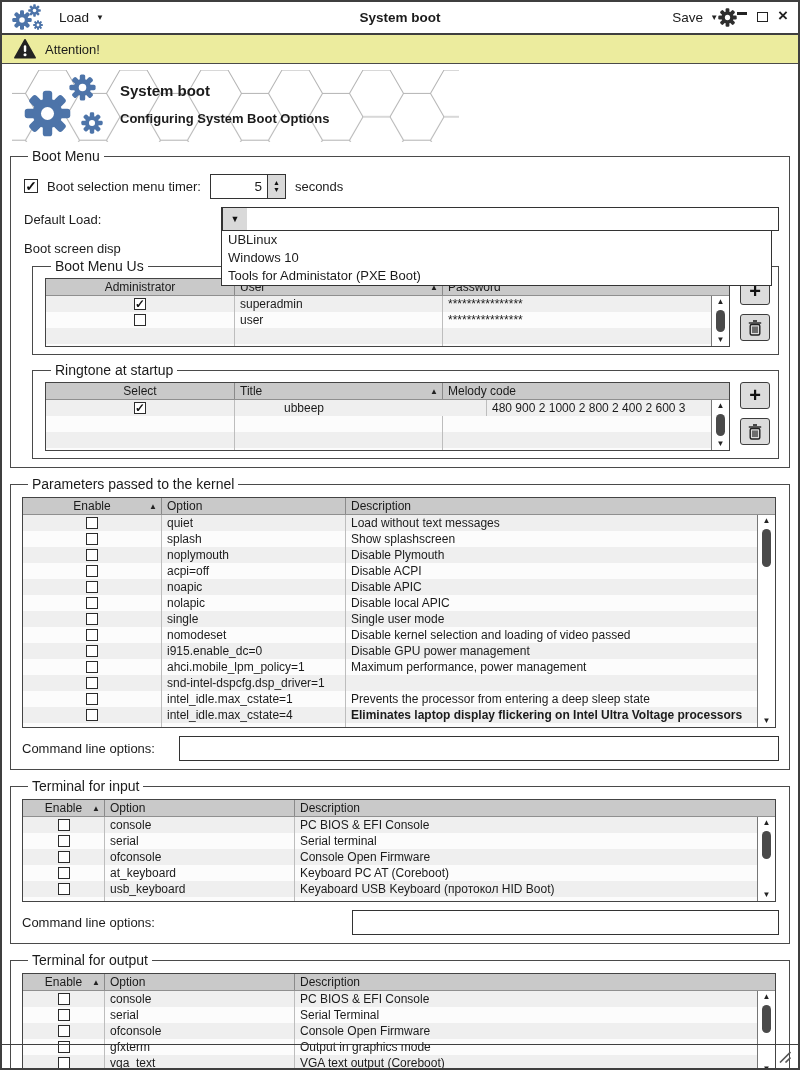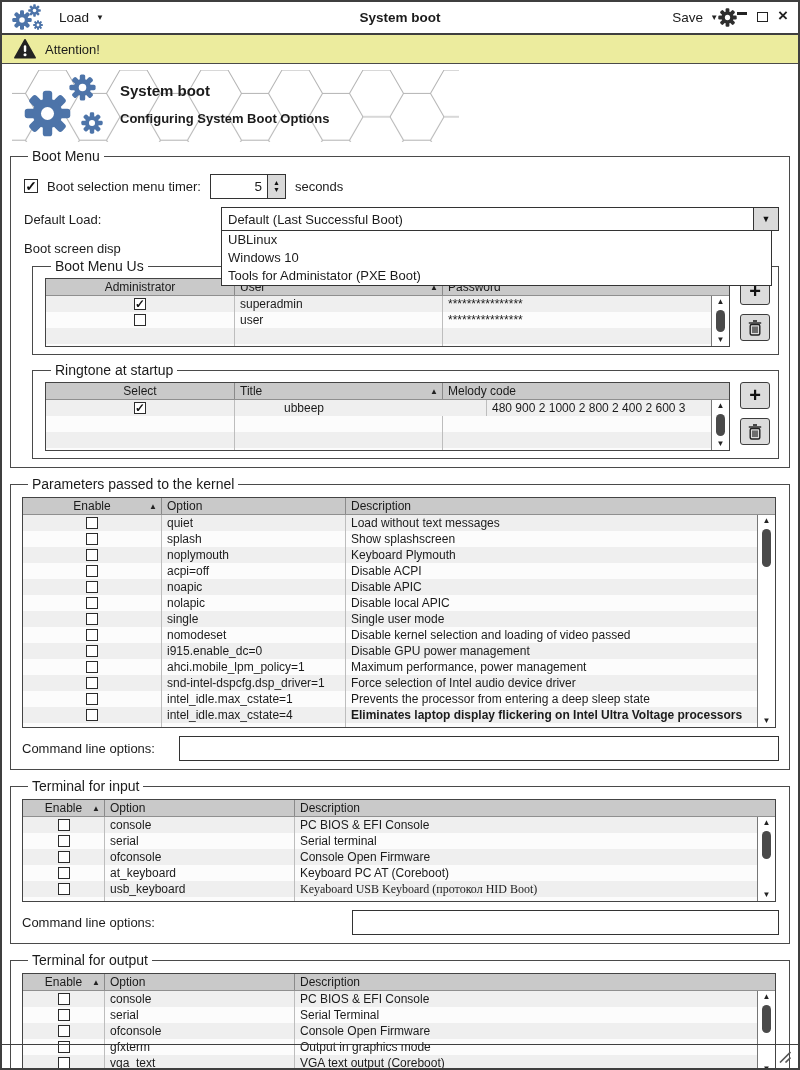--- a/index.html
+++ b/index.html
@@ -174,21 +174,20 @@
               <span>▲</span>
               <span>▼</span>
             </span>
         </span>
         <span class="lbl">seconds</span>
       </div>
 
       <div class="combo-row">
         <span class="combo-label">Default Load:</span>
         <div class="combo">
-          <span class="combo-value">Default (Last Successful Boot)</span>
           <span class="combo-btn">
               <span>▼</span>
             </span>
         </div>
         <div class="dd-list">
           <div class="dd-item">UBLinux</div>
           <div class="dd-item">Windows 10</div>
           <div class="dd-item">Tools for Administator (PXE Boot)</div>
         </div>
       </div>
@@ -349,21 +348,21 @@
                   <span class="cb"></span>
                 </div>
                 <div class="td" style="width: 184px;">splash</div>
                 <div class="td" style="flex: 1 1 0%; border-right: none;">Show splashscreen</div>
               </div>
               <div class="trow stripe">
                 <div class="td td-check" style="width: 139px;">
                   <span class="cb"></span>
                 </div>
                 <div class="td" style="width: 184px;">noplymouth</div>
-                <div class="td" style="flex: 1 1 0%; border-right: none;">Keyboard Plymouth</div>
+                <div class="td" style="flex: 1 1 0%; border-right: none;">Disable Plymouth</div>
               </div>
               <div class="trow">
                 <div class="td td-check" style="width: 139px;">
                   <span class="cb"></span>
                 </div>
                 <div class="td" style="width: 184px;">acpi=off</div>
                 <div class="td" style="flex: 1 1 0%; border-right: none;">Disable ACPI</div>
               </div>
               <div class="trow stripe">
                 <div class="td td-check" style="width: 139px;">
@@ -405,21 +404,20 @@
                   <span class="cb"></span>
                 </div>
                 <div class="td" style="width: 184px;">ahci.mobile_lpm_policy=1</div>
                 <div class="td" style="flex: 1 1 0%; border-right: none;">Maximum performance, power management</div>
               </div>
               <div class="trow stripe">
                 <div class="td td-check" style="width: 139px;">
                   <span class="cb"></span>
                 </div>
                 <div class="td" style="width: 184px;">snd-intel-dspcfg.dsp_driver=1</div>
-                <div class="td" style="flex: 1 1 0%; border-right: none;">Force selection of Intel audio device driver</div>
               </div>
               <div class="trow">
                 <div class="td td-check" style="width: 139px;">
                   <span class="cb"></span>
                 </div>
                 <div class="td" style="width: 184px;">intel_idle.max_cstate=1</div>
                 <div class="td" style="flex: 1 1 0%; border-right: none;">Prevents the processor from entering a deep sleep state</div>
               </div>
               <div class="trow stripe">
                 <div class="td td-check" style="width: 139px;">
@@ -487,21 +485,21 @@
                   <span class="cb"></span>
                 </div>
                 <div class="td" style="width: 190px;">at_keyboard</div>
                 <div class="td" style="flex: 1 1 0%; border-right: none;">Keyboard PC AT (Coreboot)</div>
               </div>
               <div class="trow stripe">
                 <div class="td td-check" style="width: 82px;">
                   <span class="cb"></span>
                 </div>
                 <div class="td" style="width: 190px;">usb_keyboard</div>
-                <div class="td" style="flex: 1 1 0%; border-right: none; font-family: Liberation Serif, serif;">Keyaboard USB Keyboard (протокол HID Boot)</div>
+                <div class="td" style="flex: 1 1 0%; border-right: none;">Keyaboard USB Keyboard (протокол HID Boot)</div>
               </div>
               <div class="trow">
                 <div class="td td-check" style="width: 82px;"></div>
                 <div class="td" style="width: 190px;"></div>
                 <div class="td" style="flex: 1 1 0%; border-right: none;"></div>
               </div>
             </div>
           <div class="vscroll" style="height:84px">
             <span class="sb-up">▲</span>
             <span class="sb-thumb" style="height:28px"></span>

